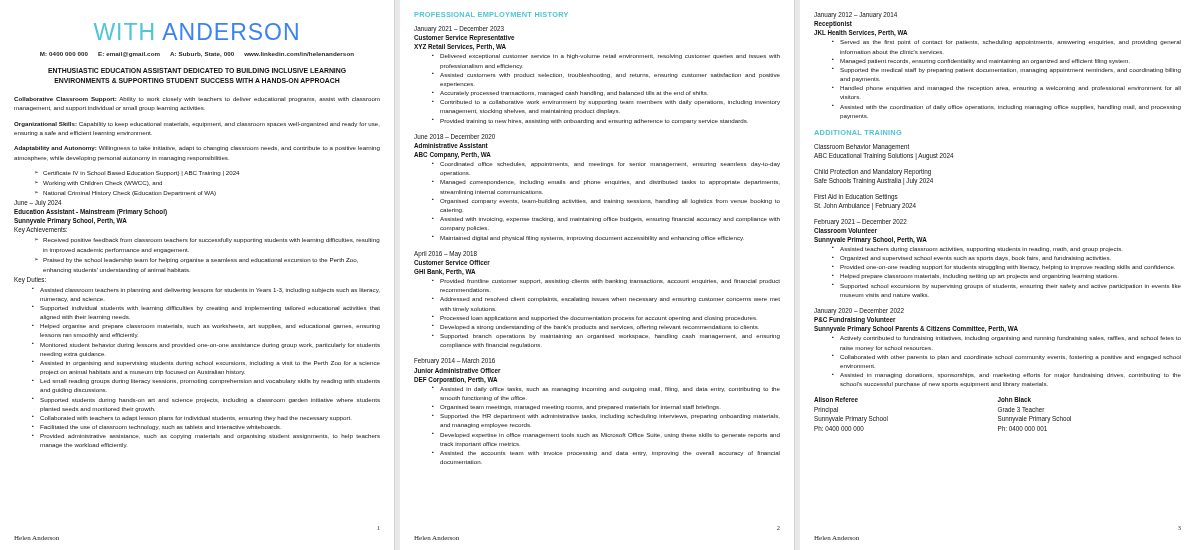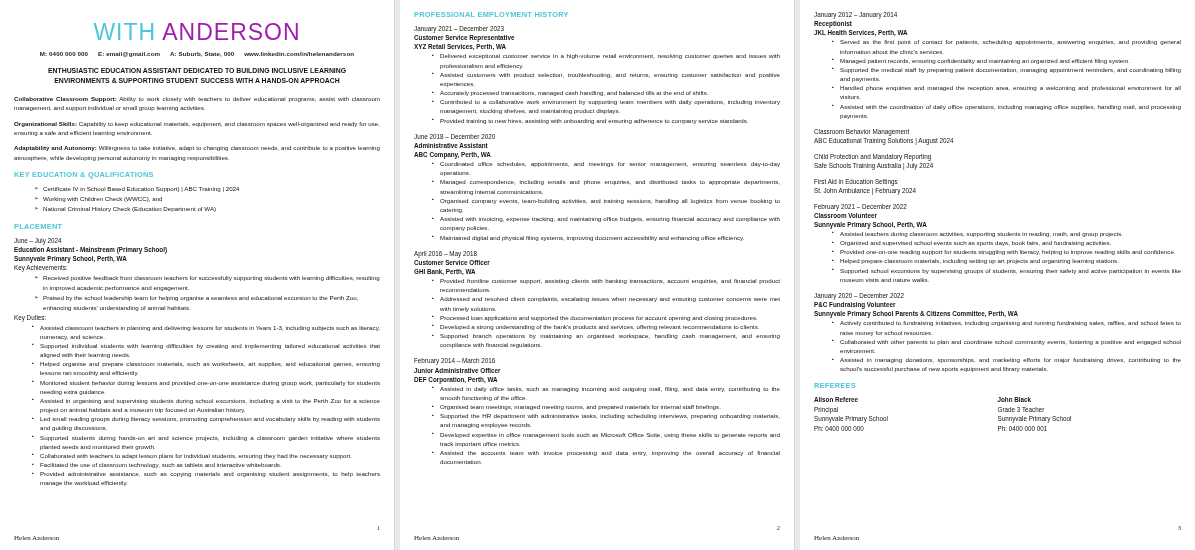--- a/index.html
+++ b/index.html
@@ -26,21 +26,21 @@
   .name{
     text-align:center;
     font-size:23px;
     font-weight:400;
     letter-spacing:1px;
     margin:10px 0 6px 0;
     line-height:1.05;
     color:#111;
   }
   .name .first{color:#4ec6d8;}
-  .name .last{color:#a21caf;}
+  .name .last{color:#3b82f6;}
   .contact{
     text-align:center;
     font-size:6.2px;
     font-weight:bold;
     color:#222;
     margin-bottom:9px;
     letter-spacing:.1px;
   }
   .contact span{margin:0 4px;}
   .headline{
@@ -175,28 +175,26 @@
     <div class="para">
       <b>Collaborative Classroom Support:</b><span> Ability to work closely with teachers to deliver educational programs, assist with classroom management, and support individual or small group learning activities.</span>
     </div>
     <div class="para">
       <b>Organizational Skills:</b><span> Capability to keep educational materials, equipment, and classroom spaces well-organized and ready for use, ensuring a safe and efficient learning environment.</span>
     </div>
     <div class="para">
       <b>Adaptability and Autonomy:</b><span> Willingness to take initiative, adapt to changing classroom needs, and contribute to a positive learning atmosphere, while developing personal autonomy in managing responsibilities.</span>
     </div>
 
-    <div class="sec-head">KEY EDUCATION &amp; QUALIFICATIONS</div>
     <ul class="arrow">
       <li>Certificate IV in School Based Education Support) | ABC Training | 2024</li>
       <li>Working with Children Check (WWCC), and</li>
       <li>National Criminal History Check (Education Department of WA)</li>
     </ul>
 
-    <div class="sec-head">PLACEMENT</div>
     <div class="job-block">
       <div class="job-date">June – July 2024</div>
       <div class="job-title">Education Assistant - Mainstream (Primary School)</div>
       <div class="job-org">Sunnyvale Primary School, Perth, WA</div>
       <div class="sublabel">Key Achievements:</div>
       <ul class="arrow">
         <li>Received positive feedback from classroom teachers for successfully supporting students with learning difficulties, resulting in improved academic performance and engagement.</li>
         <li>Praised by the school leadership team for helping organise a seamless and educational excursion to the Perth Zoo, enhancing students' understanding of animal habitats.</li>
       </ul>
       <div class="sublabel">Key Duties:</div>
@@ -294,20 +292,21 @@
       <div class="job-org">JKL Health Services, Perth, WA</div>
       <ul class="bul">
         <li>Served as the first point of contact for patients, scheduling appointments, answering enquiries, and providing general information about the clinic's services.</li>
         <li>Managed patient records, ensuring confidentiality and maintaining an organized and efficient filing system.</li>
         <li>Supported the medical staff by preparing patient documentation, managing appointment reminders, and coordinating billing and payments.</li>
         <li>Handled phone enquiries and managed the reception area, ensuring a welcoming and professional environment for all visitors.</li>
         <li>Assisted with the coordination of daily office operations, including managing office supplies, handling mail, and processing payments.</li>
       </ul>
     </div>
 
+    <div class="sec-head">ADDITIONAL TRAINING</div>
     <div class="mini">
       <div>Classroom Behavior Management</div>
       <div>ABC Educational Training Solutions | August 2024</div>
     </div>
     <div class="mini">
       <div>Child Protection and Mandatory Reporting</div>
       <div>Safe Schools Training Australia | July 2024</div>
     </div>
     <div class="mini">
       <div>First Aid in Education Settings</div>
@@ -332,21 +331,20 @@
       <div class="job-date">January 2020 – December 2022</div>
       <div class="job-title">P&amp;C Fundraising Volunteer</div>
       <div class="job-org">Sunnyvale Primary School Parents &amp; Citizens Committee, Perth, WA</div>
       <ul class="bul">
         <li>Actively contributed to fundraising initiatives, including organising and running fundraising sales, raffles, and school fetes to raise money for school resources.</li>
         <li>Collaborated with other parents to plan and coordinate school community events, fostering a positive and engaged school environment.</li>
         <li>Assisted in managing donations, sponsorships, and marketing efforts for major fundraising drives, contributing to the school's successful purchase of new sports equipment and library materials.</li>
       </ul>
     </div>
 
-    <div class="sec-head">REFEREES</div>
     <div class="ref-wrap">
       <div class="ref-col">
         <div class="rname">Alison Referee</div>
         <div>Principal</div>
         <div>Sunnyvale Primary School</div>
         <div>Ph: 0400 000 000</div>
       </div>
       <div class="ref-col">
         <div class="rname">John Black</div>
         <div>Grade 3 Teacher</div>

